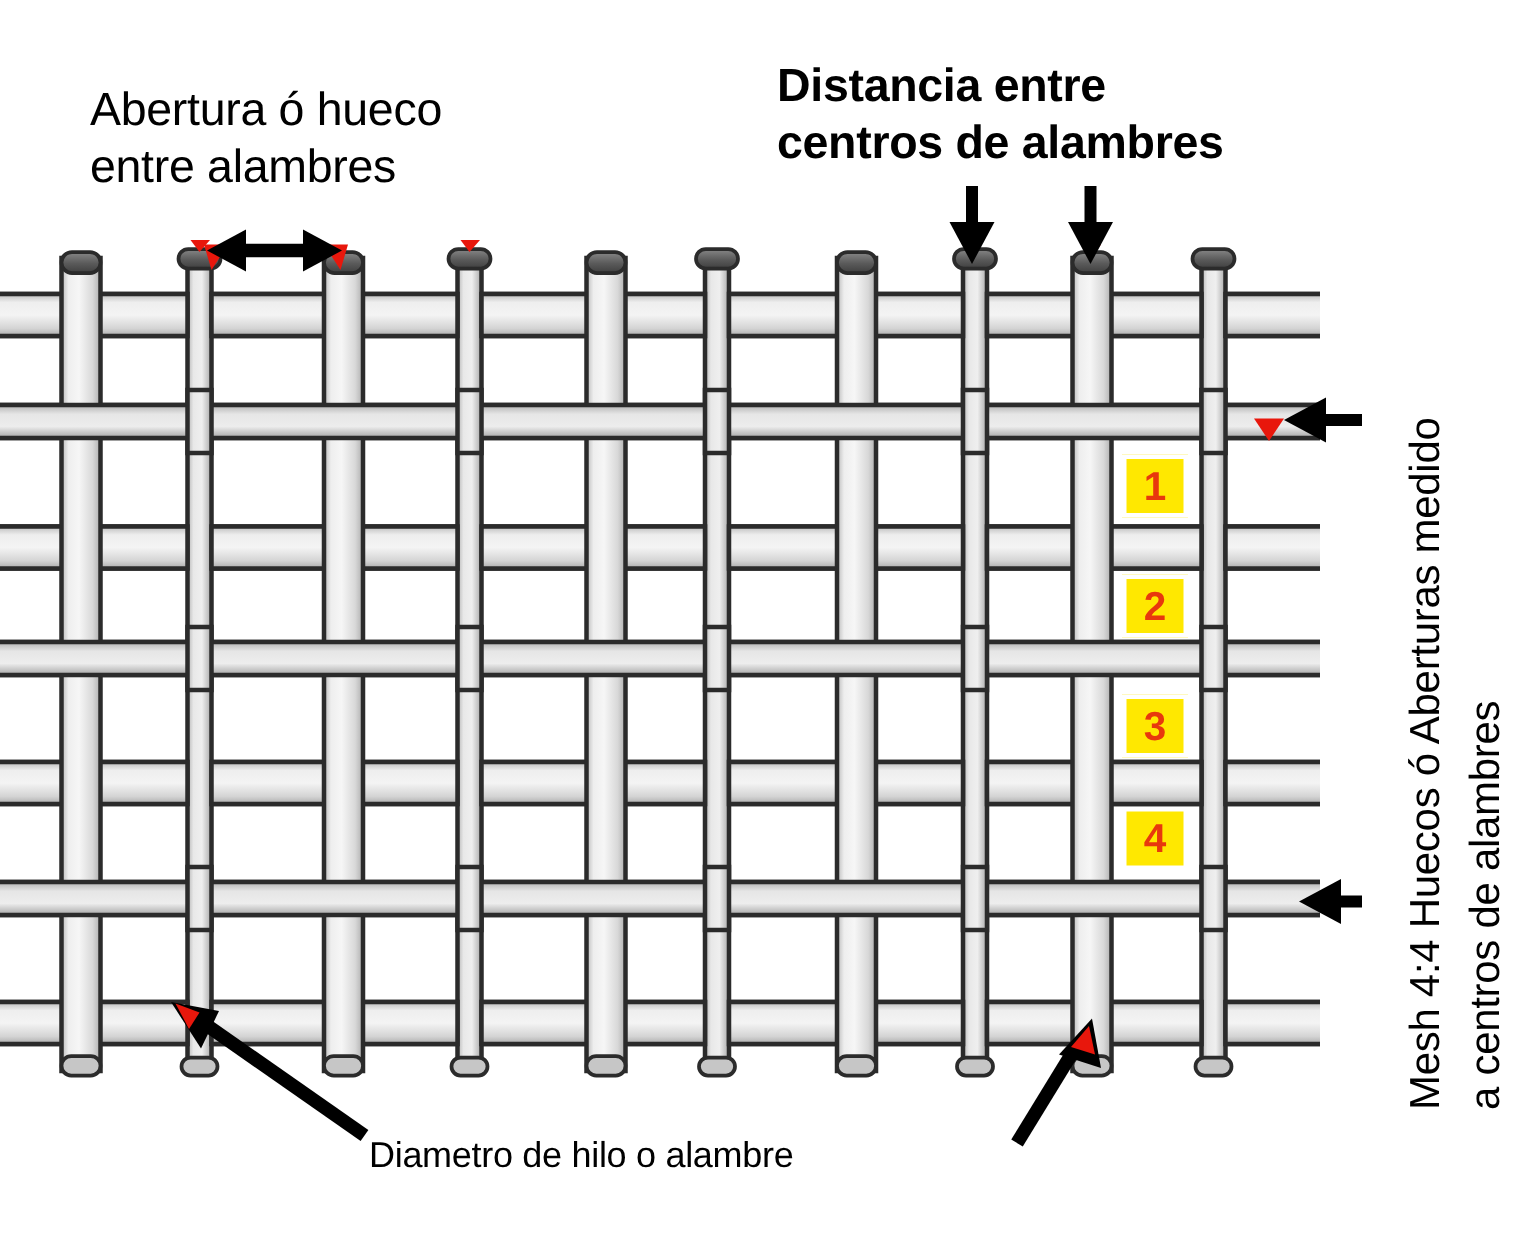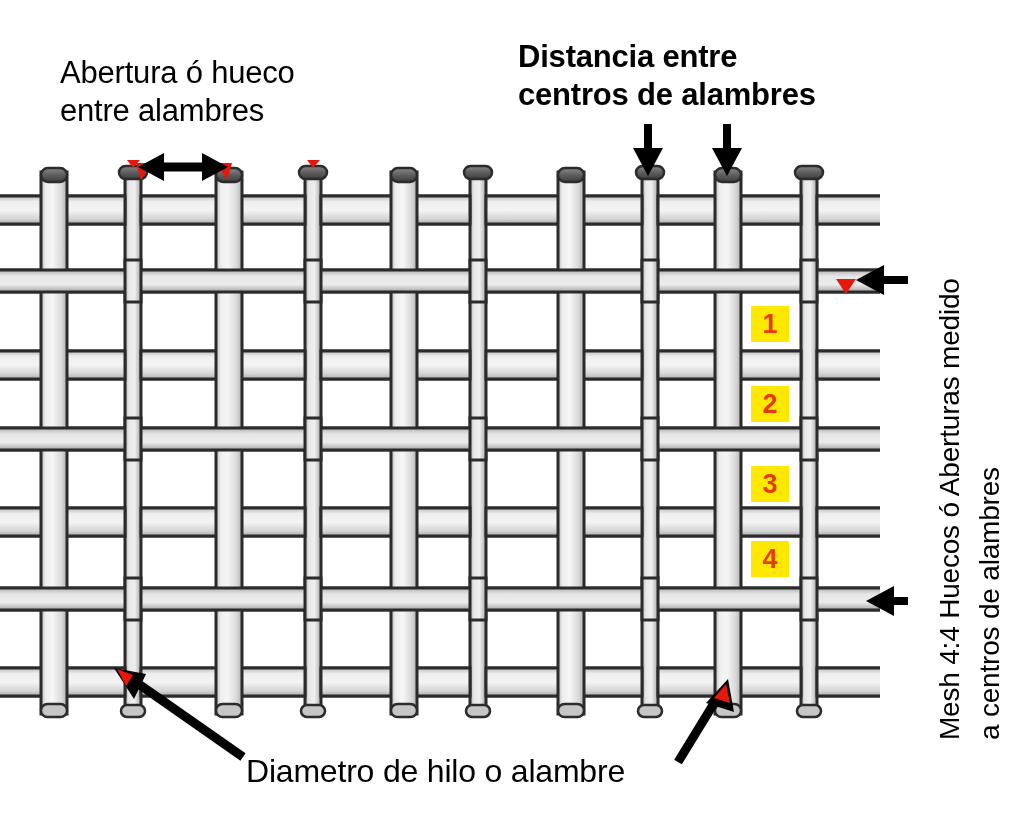--- a/index.html
+++ b/index.html
@@ -33,21 +33,21 @@
     top: 54px;
   }
   #label-distancia {
     left: 518px;
     top: 38px;
     font-weight: bold;
   }
   #label-diametro {
     left: 246px;
     top: 752px;
-    font-size: 32px;
+    font-size: 24px;
     white-space: nowrap;
   }
   #label-mesh {
     left: 0px;
     top: 0px;
     width: 640px;
     transform-origin: left top;
     transform: translate(930px, 740px) rotate(-90deg);
     font-size: 28px;
     line-height: 40px;

